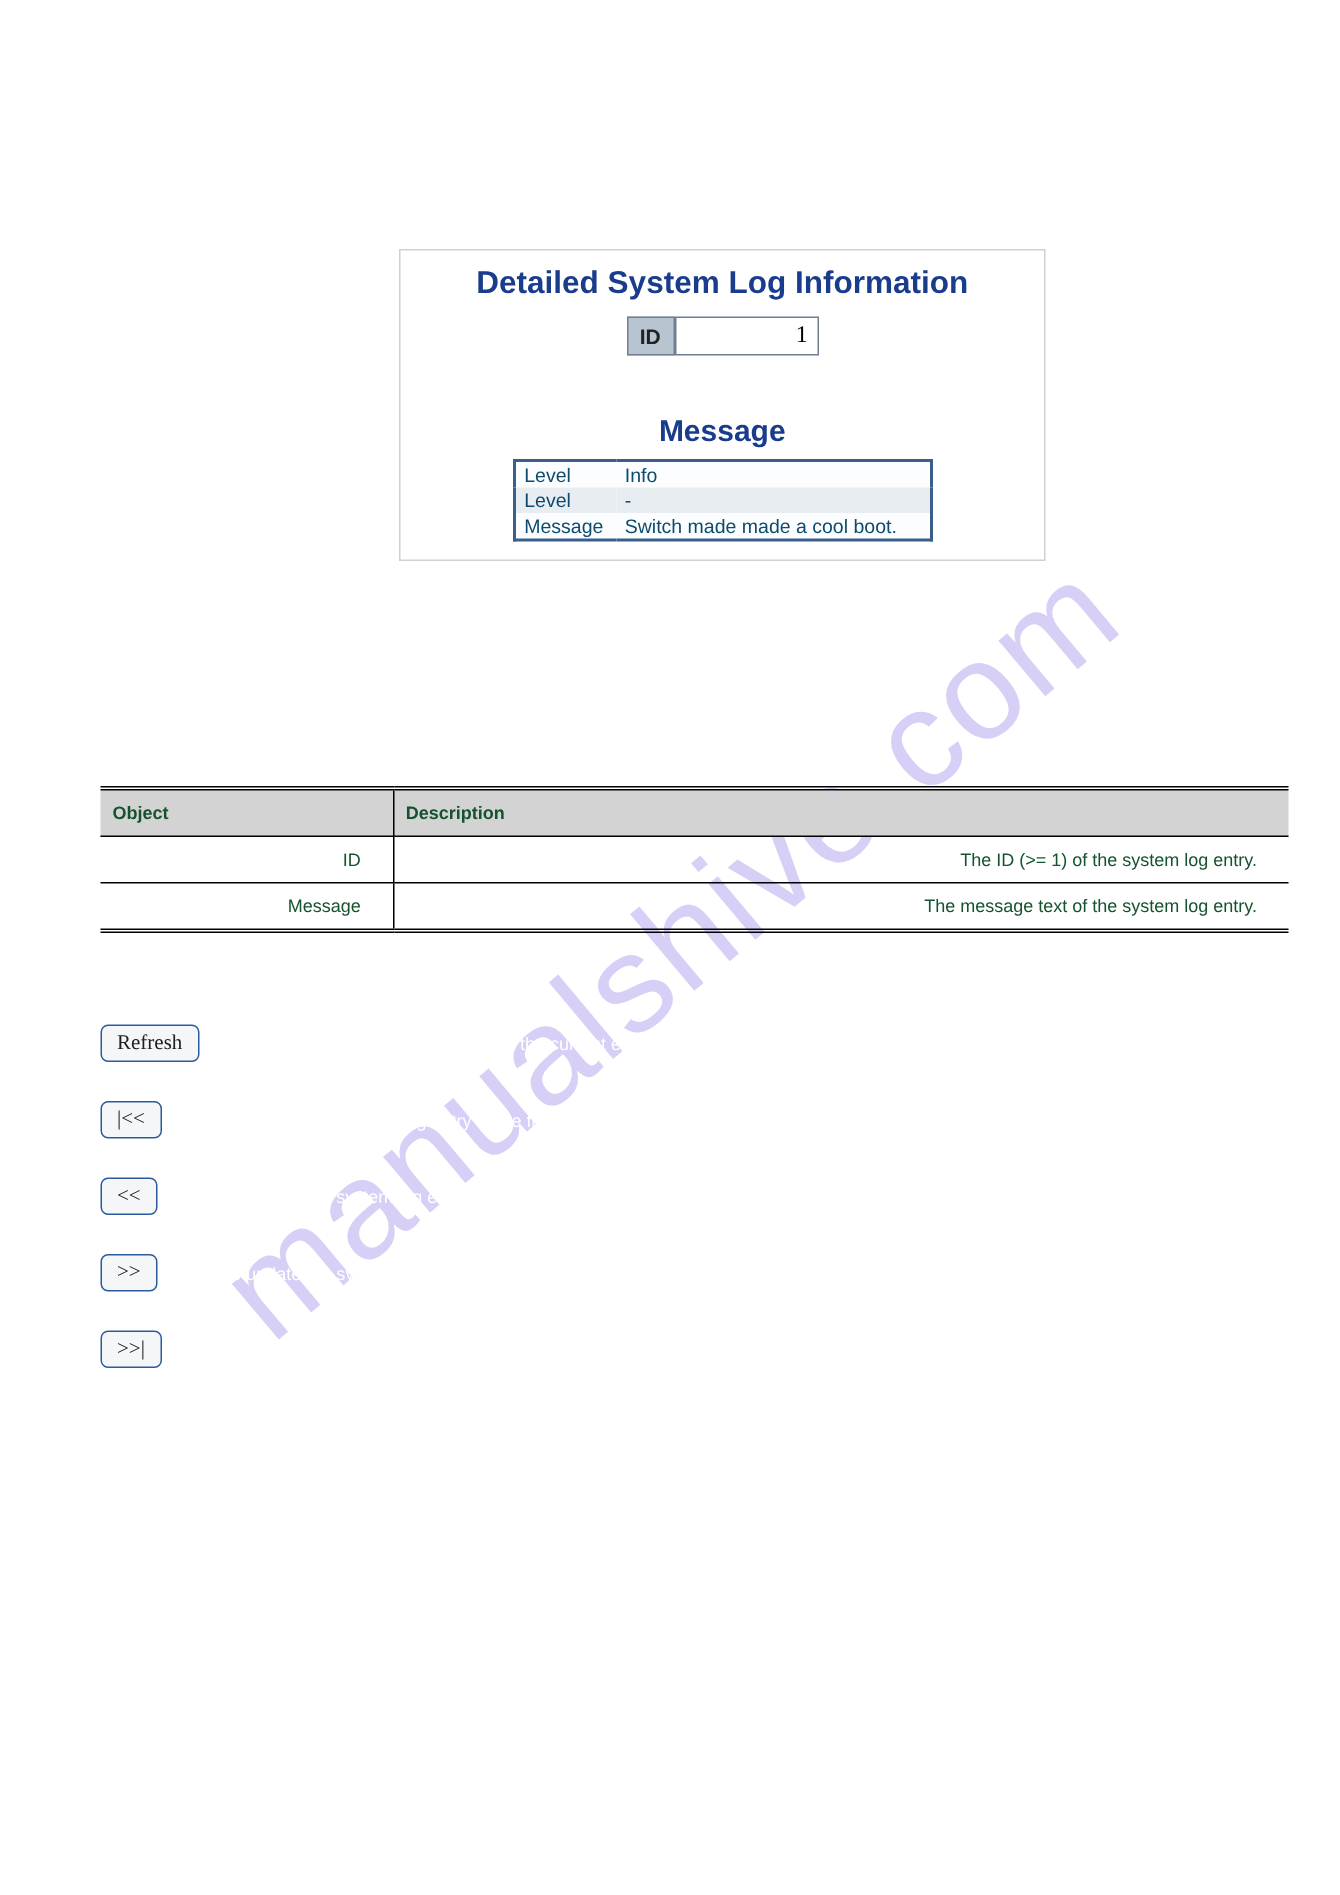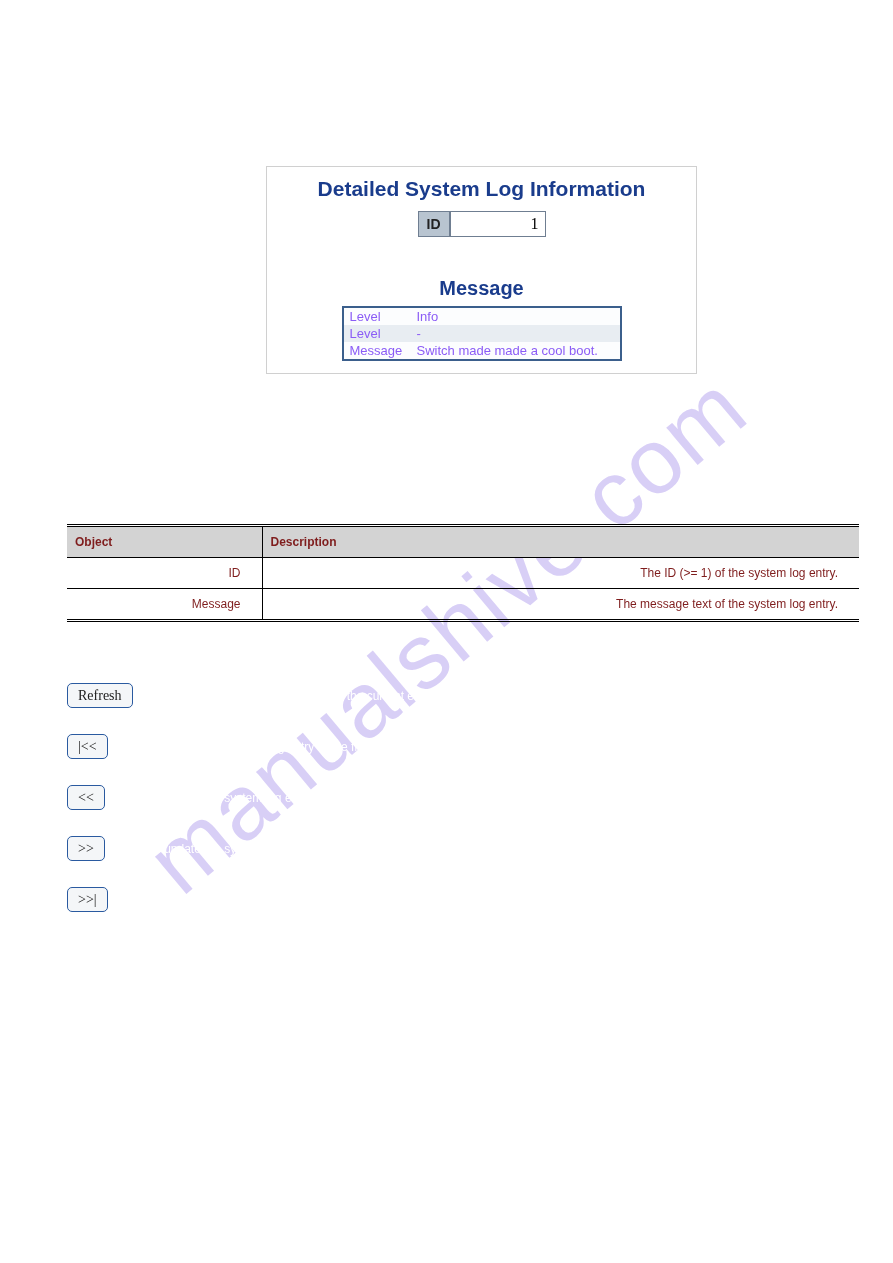--- a/index.html
+++ b/index.html
@@ -100,21 +100,21 @@
     text-align: center;
     margin: 40px 0 6px 0;
   }
   .msg-tbl {
     width: 280px;
     margin: 0 auto;
     border: 2px solid #3b5f8c;
     border-collapse: collapse;
     font-family: Arial, sans-serif;
     font-size: 13px;
-    color: #8b5cf6;
+    color: #0c4a6e;
   }
   .msg-tbl td {
     padding: 1px 6px;
   }
   .msg-tbl tr:nth-child(even) td { background: #e8edf2; }
   .msg-tbl tr:nth-child(odd)  td { background: #fcfdfe; }
   .msg-tbl td.k { width: 68px; }
 
   .caption {
     position: absolute; left: 0; width: 893px;
@@ -127,21 +127,21 @@
     position: absolute; left: 67px; top: 495px;
     font-size: 12px; color: #fff;
   }
 
   .obj-table {
     position: absolute;
     left: 67px; top: 524px;
     width: 792px;
     border-collapse: collapse;
     font-size: 12px;
-    color: #7f1d1d;
+    color: #14532d;
   }
   .obj-table thead th {
     background: #d3d3d3;
     border-top: 3px double #000;
     border-bottom: 1px solid #000;
     padding: 8px 8px;
     text-align: left;
     font-weight: bold;
   }
   .obj-table thead th:first-child {

